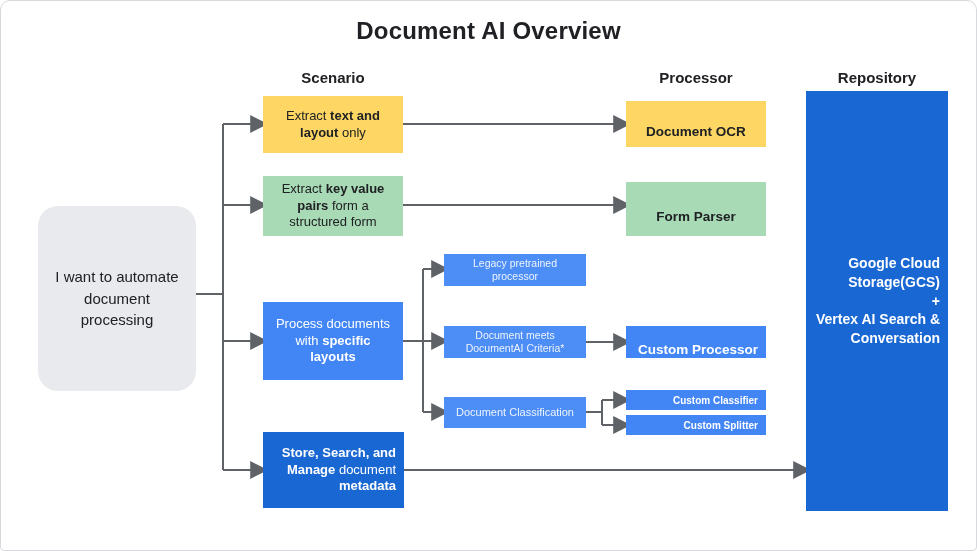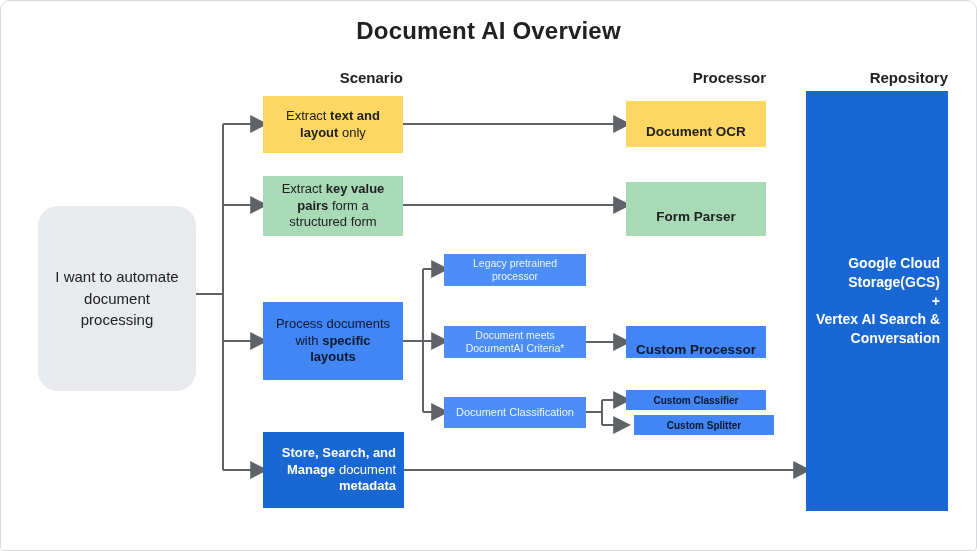--- a/index.html
+++ b/index.html
@@ -6,30 +6,30 @@
   body{font-family:"Liberation Sans", sans-serif; -webkit-font-smoothing:antialiased;}
   .canvas{
     position:relative;width:975px;height:549px;background:#fff;
     border:1px solid #d7d9dc;border-radius:10px 10px 4px 4px;overflow:hidden;
   }
   .title{
     position:absolute;left:0;top:16px;width:100%;text-align:center;
     font-size:24px;font-weight:600;color:#202124;letter-spacing:.2px;
   }
   .col-header{
-    position:absolute;top:68px;font-size:15px;font-weight:700;color:#202124;text-align:right;
+    position:absolute;top:68px;font-size:15px;font-weight:700;color:#202124;text-align:center;
   }
   .node{
     position:absolute;display:flex;align-items:center;justify-content:center;
     text-align:center;box-sizing:border-box;padding:4px 8px;line-height:1.3;
   }
   .gray  {background:#e8eaed;color:#202124;font-size:15px;line-height:1.45;}
   .yellow{background:#fdd663;color:#202124;font-size:13px;}
   .green {background:#a8dab5;color:#202124;font-size:13px;}
-  .blue  {background:#4285f4;color:#0f172a;font-size:13px;}
+  .blue  {background:#4285f4;color:#ffffff;font-size:13px;justify-content:flex-end;}
   .blue-sm{background:#4c8df6;color:#eef4fe;font-size:10.5px;line-height:1.25;padding:2px 6px;}
   .dark  {background:#1967d2;color:#ffffff;font-size:13px;text-align:right;}
   .bold{font-weight:700;}
   .proc-label{font-weight:700;font-size:13.5px;margin-top:16px;}
   .proc-label-sm{font-weight:700;font-size:10px;}
   .repo-lines{display:flex;flex-direction:column;gap:0;}
   .repo-lines div{font-weight:700;font-size:14px;line-height:1.35;}
   svg.connectors{position:absolute;left:0;top:0;pointer-events:none;}
 </style>
 </head>
@@ -117,21 +117,21 @@
   </div>
 
   <div class="node blue" style="left:625px;top:325px;width:140px;height:32px;">
     <span class="proc-label">Custom Processor</span>
   </div>
 
   <div class="node blue" style="left:625px;top:389px;width:140px;height:20px;">
     <span class="proc-label-sm">Custom Classifier</span>
   </div>
 
-  <div class="node blue" style="left:625px;top:414px;width:140px;height:20px;margin-left:8px;">
+  <div class="node blue" style="left:625px;top:414px;width:140px;height:20px;">
     <span class="proc-label-sm">Custom Splitter</span>
   </div>
 
   <div class="node dark" style="left:805px;top:90px;width:142px;height:420px;">
     <div class="repo-lines">
       <div>Google Cloud Storage(GCS)</div>
       <div>+</div>
       <div>Vertex AI Search &amp; Conversation</div>
     </div>
   </div>

